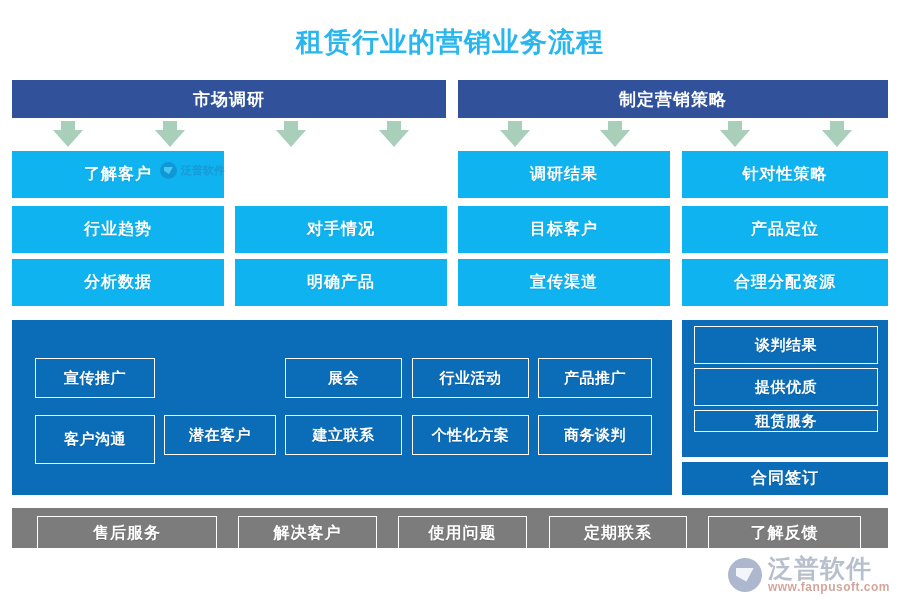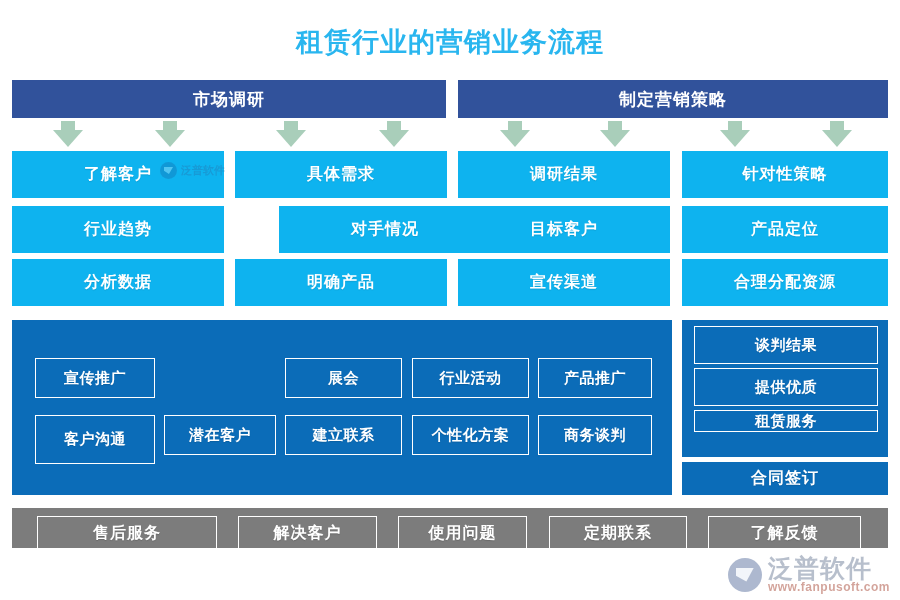--- a/index.html
+++ b/index.html
@@ -179,22 +179,21 @@
     <div class="arrow" style="left:822px">
         <div class="shaft"></div>
         <div class="head"></div>
       </div>
   </div>
 
   <div class="cyanbox" style="left:12px;  top:151px; width:212px;">了解客户</div>
   <div class="cyanbox" style="left:12px;  top:206px; width:212px;">行业趋势</div>
   <div class="cyanbox" style="left:12px;  top:259px; width:212px;">分析数据</div>
 
-  <div class="cyanbox" style="left:235px; top:151px; width:212px;">具体需求</div>
-  <div class="cyanbox" style="left:235px; top:206px; width:212px;margin-left:44px;">对手情况</div>
+  <div class="cyanbox" style="left:235px; top:206px; width:212px;">对手情况</div>
   <div class="cyanbox" style="left:235px; top:259px; width:212px;">明确产品</div>
 
   <div class="cyanbox" style="left:458px; top:151px; width:212px;">调研结果</div>
   <div class="cyanbox" style="left:458px; top:206px; width:212px;">目标客户</div>
   <div class="cyanbox" style="left:458px; top:259px; width:212px;">宣传渠道</div>
 
   <div class="cyanbox" style="left:682px; top:151px; width:206px;">针对性策略</div>
   <div class="cyanbox" style="left:682px; top:206px; width:206px;">产品定位</div>
   <div class="cyanbox" style="left:682px; top:259px; width:206px;">合理分配资源</div>
 

